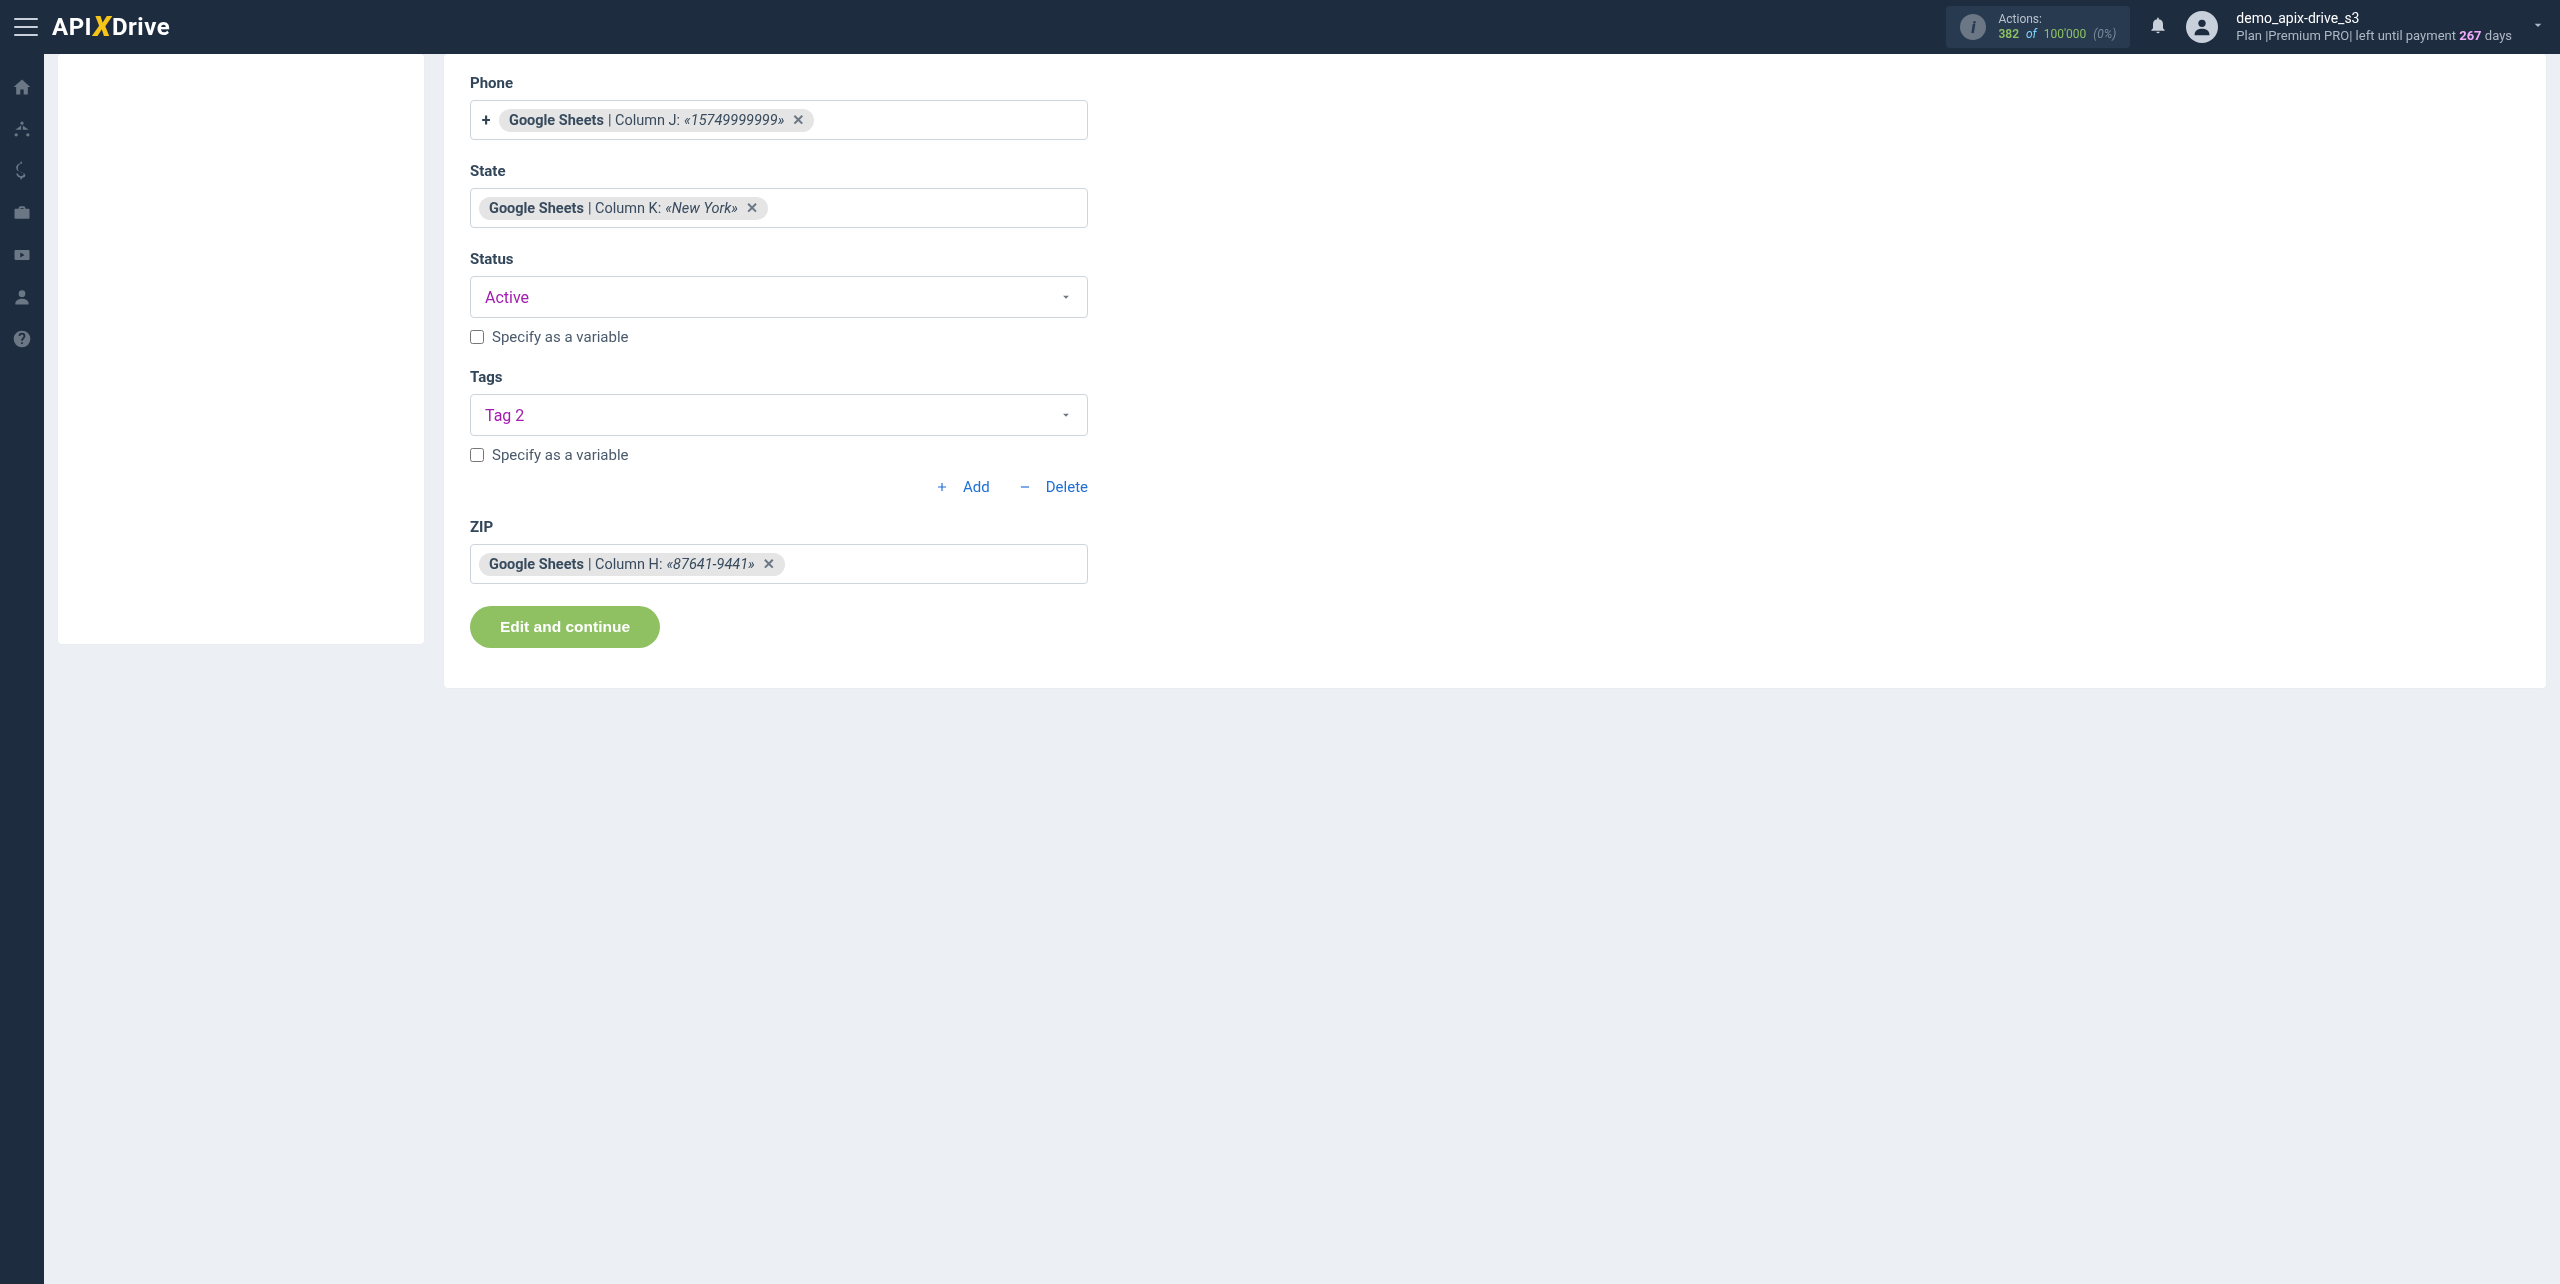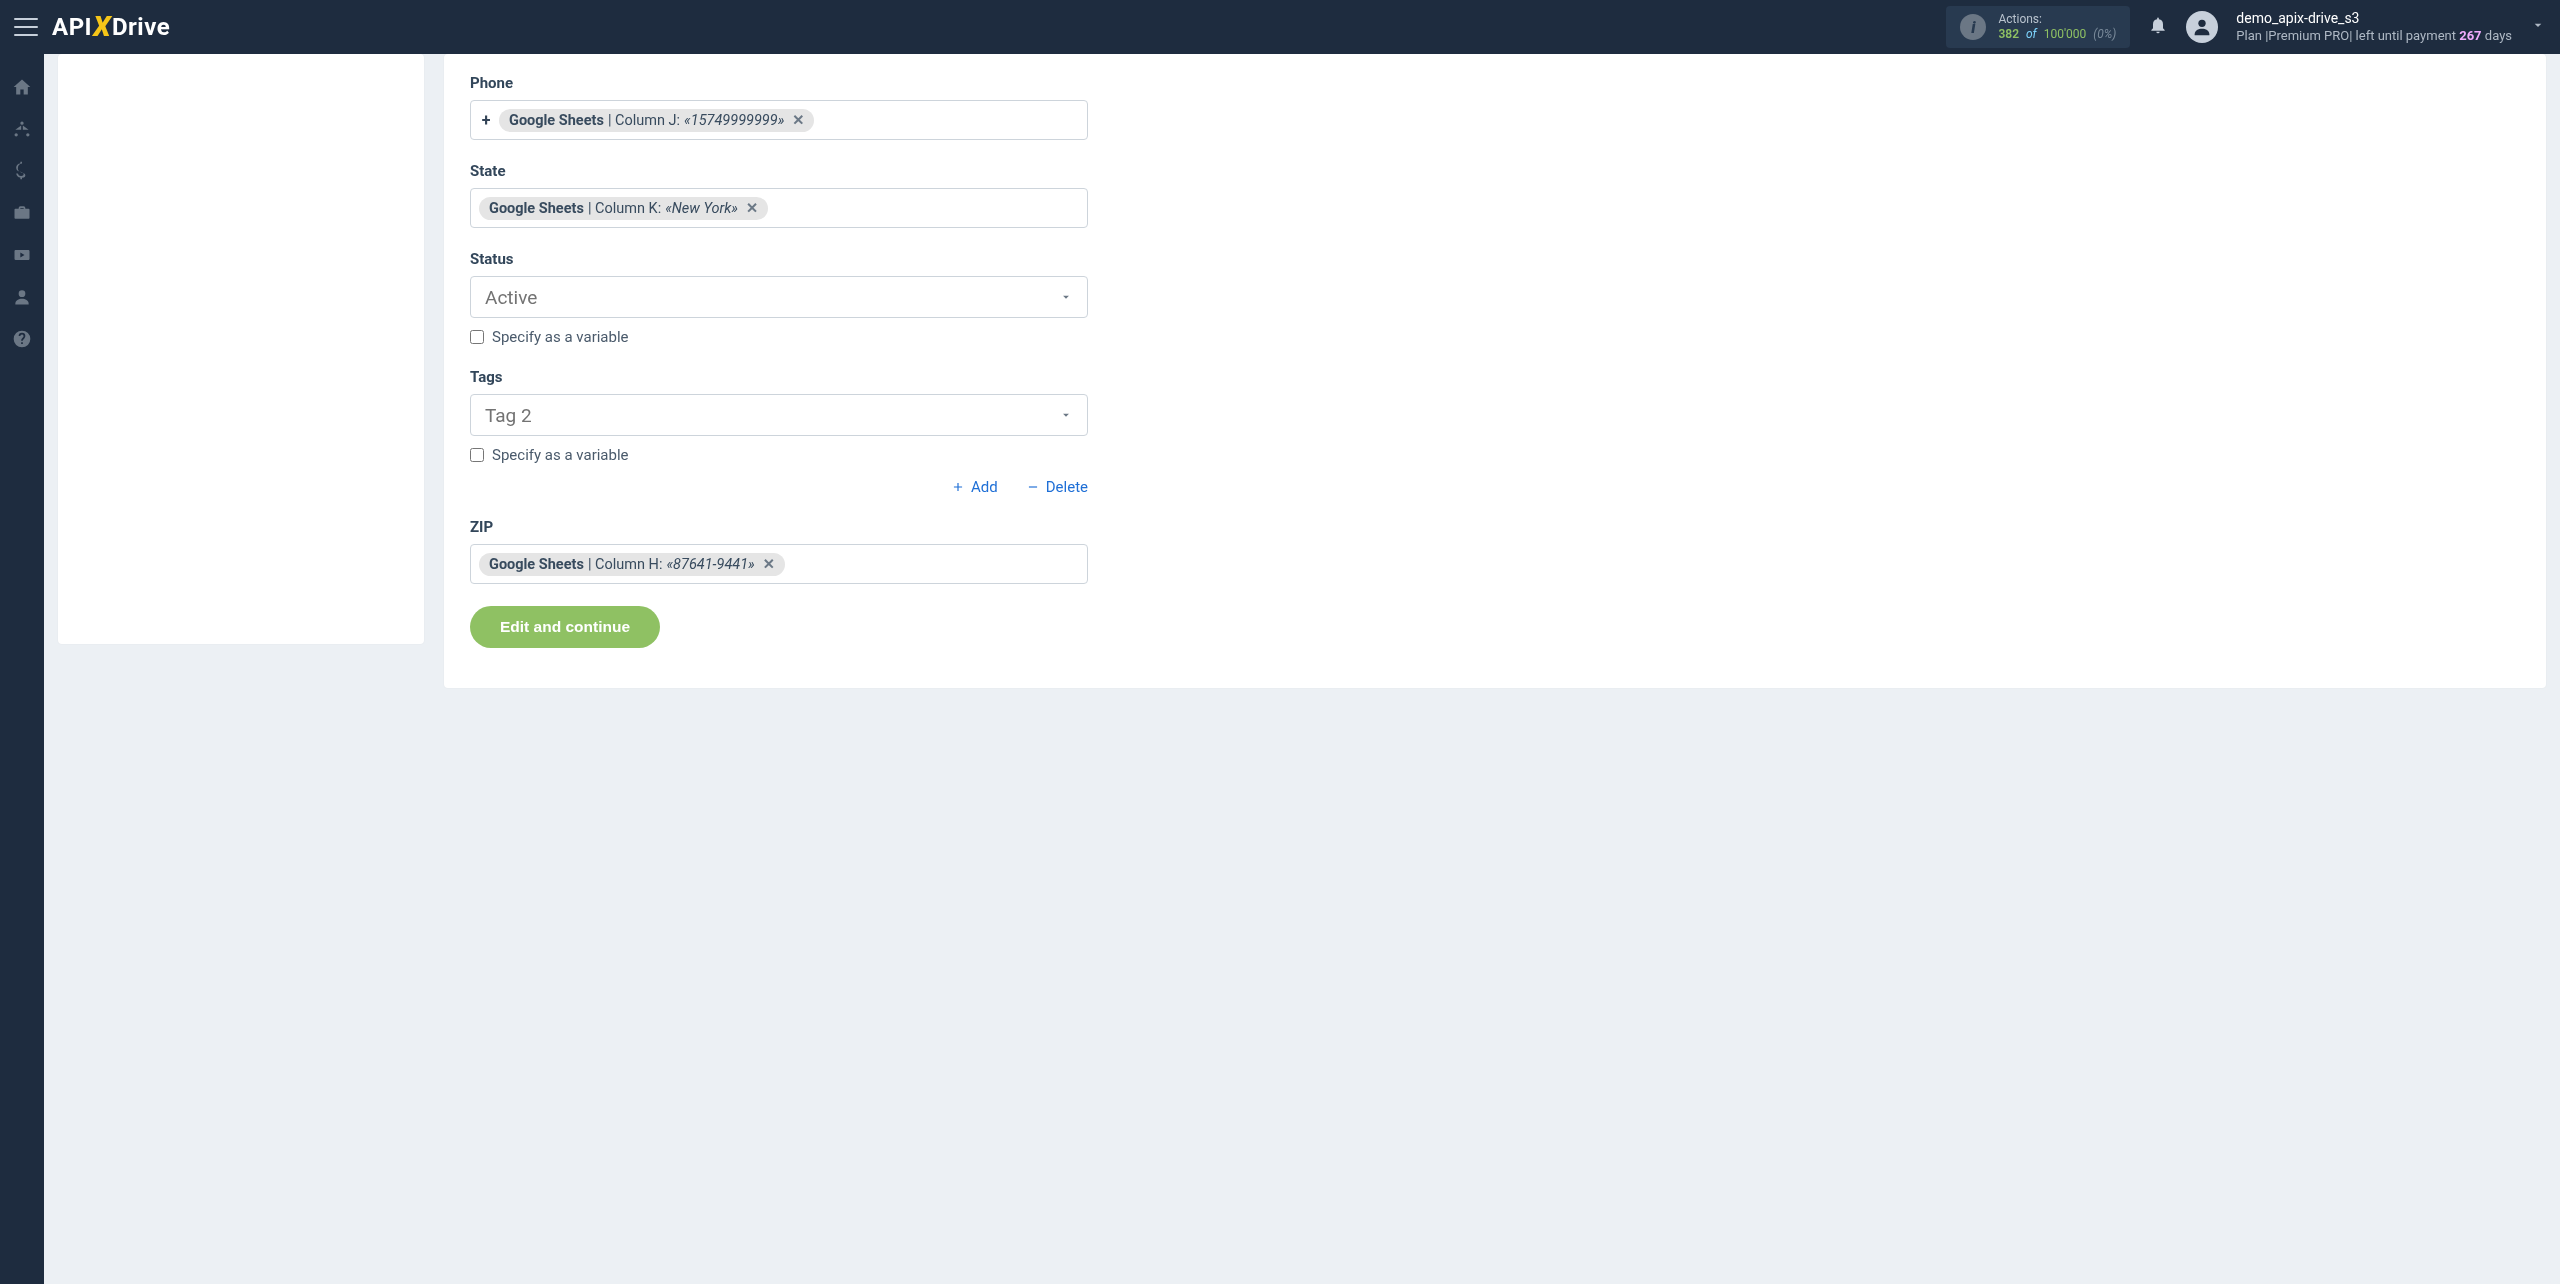--- a/index.html
+++ b/index.html
@@ -48,26 +48,26 @@
 
   .form-group { margin-bottom:22px; }
   .flabel { font-weight:700; font-size:15px; color:#32465a; margin-bottom:8px; display:block;}
   .tagbox { border:1px solid #cdd4db; border-radius:4px; min-height:40px; padding:5px 8px; display:flex; align-items:center; flex-wrap:wrap; gap:6px;}
   .plus-btn { font-size:16px; font-weight:700; color:#344457; width:14px; cursor:pointer; text-align:center;}
   .chip { background:#e5e5e5; border-radius:12px; padding:3px 10px; font-size:14.5px; color:#384b5e; display:inline-flex; align-items:center; gap:4px;}
   .chip .src { font-weight:700;}
   .chip .col { font-weight:400;}
   .chip .val { font-style:italic;}
   .chip .x { margin-left:4px; cursor:pointer; font-weight:700; opacity:.7;}
-  .selectbox { border:1px solid #cdd4db; border-radius:4px; height:42px; display:flex; align-items:center; justify-content:space-between; padding:0 14px; font-size:19px; color:#737373; cursor:pointer;gap:38px;}
+  .selectbox { border:1px solid #cdd4db; border-radius:4px; height:42px; display:flex; align-items:center; justify-content:space-between; padding:0 14px; font-size:16px; color:#a21caf; cursor:pointer;gap:38px;}
   .selectbox svg { width:14px; height:14px; fill:#6b7785;}
   .checkbox-row { display:flex; align-items:center; gap:8px; margin-top:10px; color:#4a5a6b; font-size:15px;}
   .checkbox-row input { width:14px; height:14px; accent-color:#32465a; cursor:pointer;}
   .actions-row { display:flex; justify-content:flex-end; gap:28px; margin-top:14px; font-size:15px; color:#1f6fd6;}
-  .actions-row .act { display:flex; align-items:center; gap:6px; cursor:pointer;}
+  .actions-row .act { display:flex; align-items:center; gap:14px; cursor:pointer;}
   .actions-row .act svg{ width:14px; height:14px; fill:#1f6fd6;}
   .btn-primary { background:#8fc163; border:none; color:#fff; font-size:15.5px; font-weight:600; padding:12px 30px; border-radius:22px; cursor:pointer;}
   .form-wrap{ max-width:618px;}
 </style>
 </head>
 <body>
 
 <div class="header">
   <div class="hdr-left">
     <div class="hamburger">

